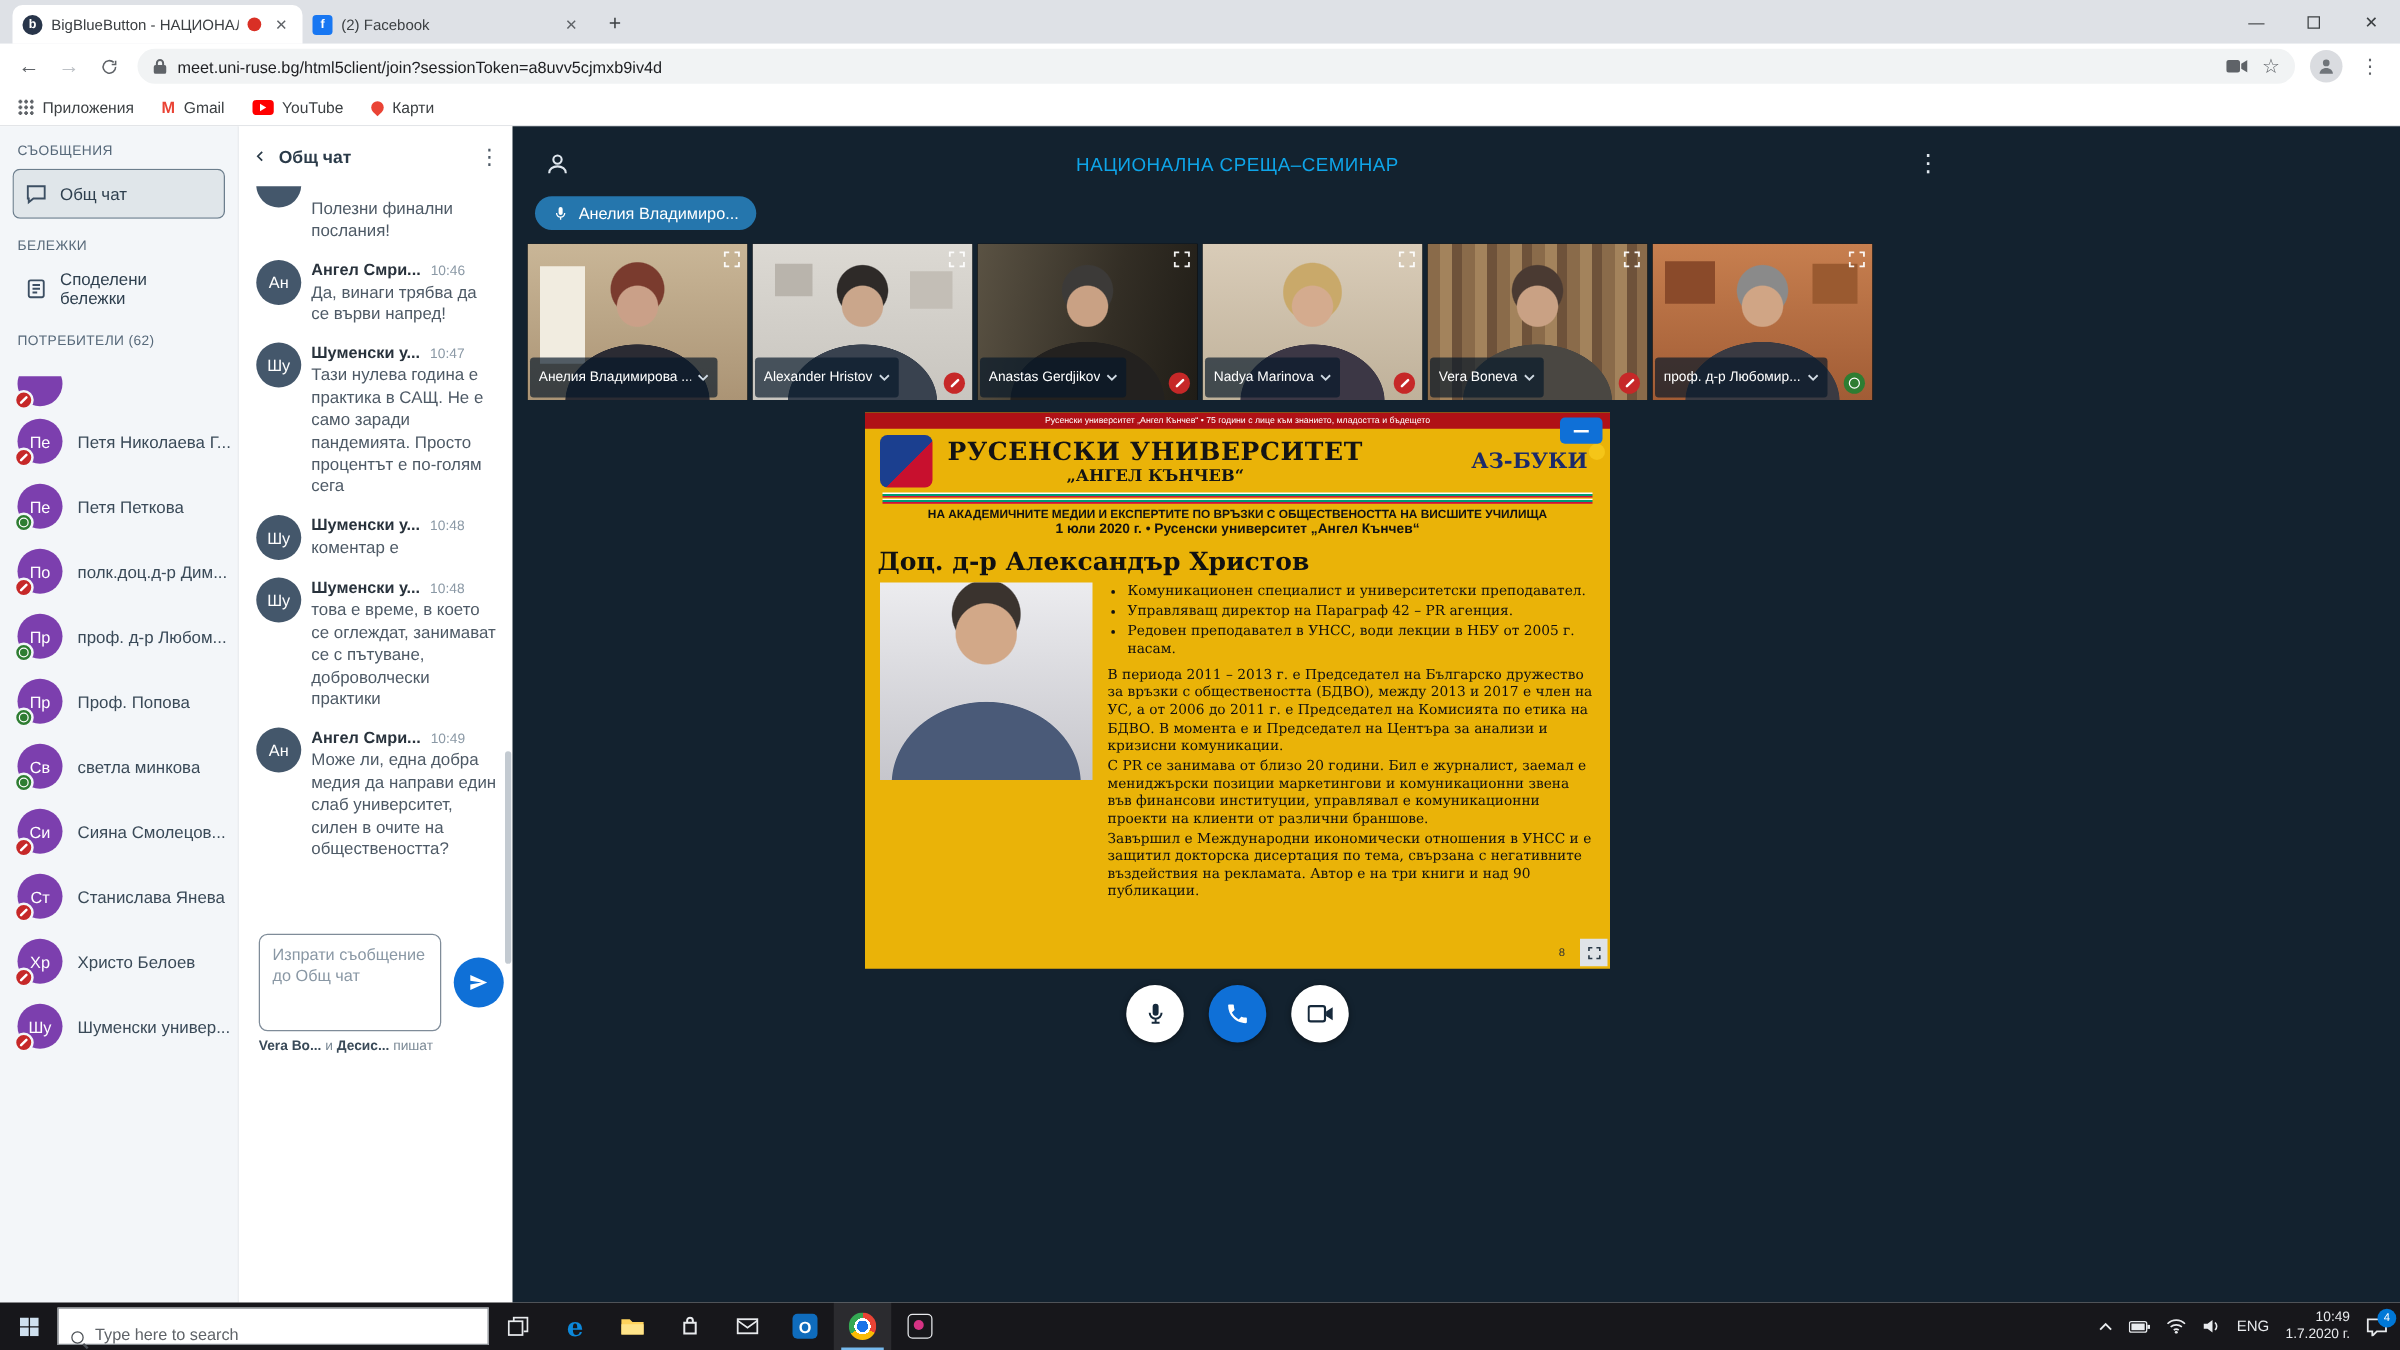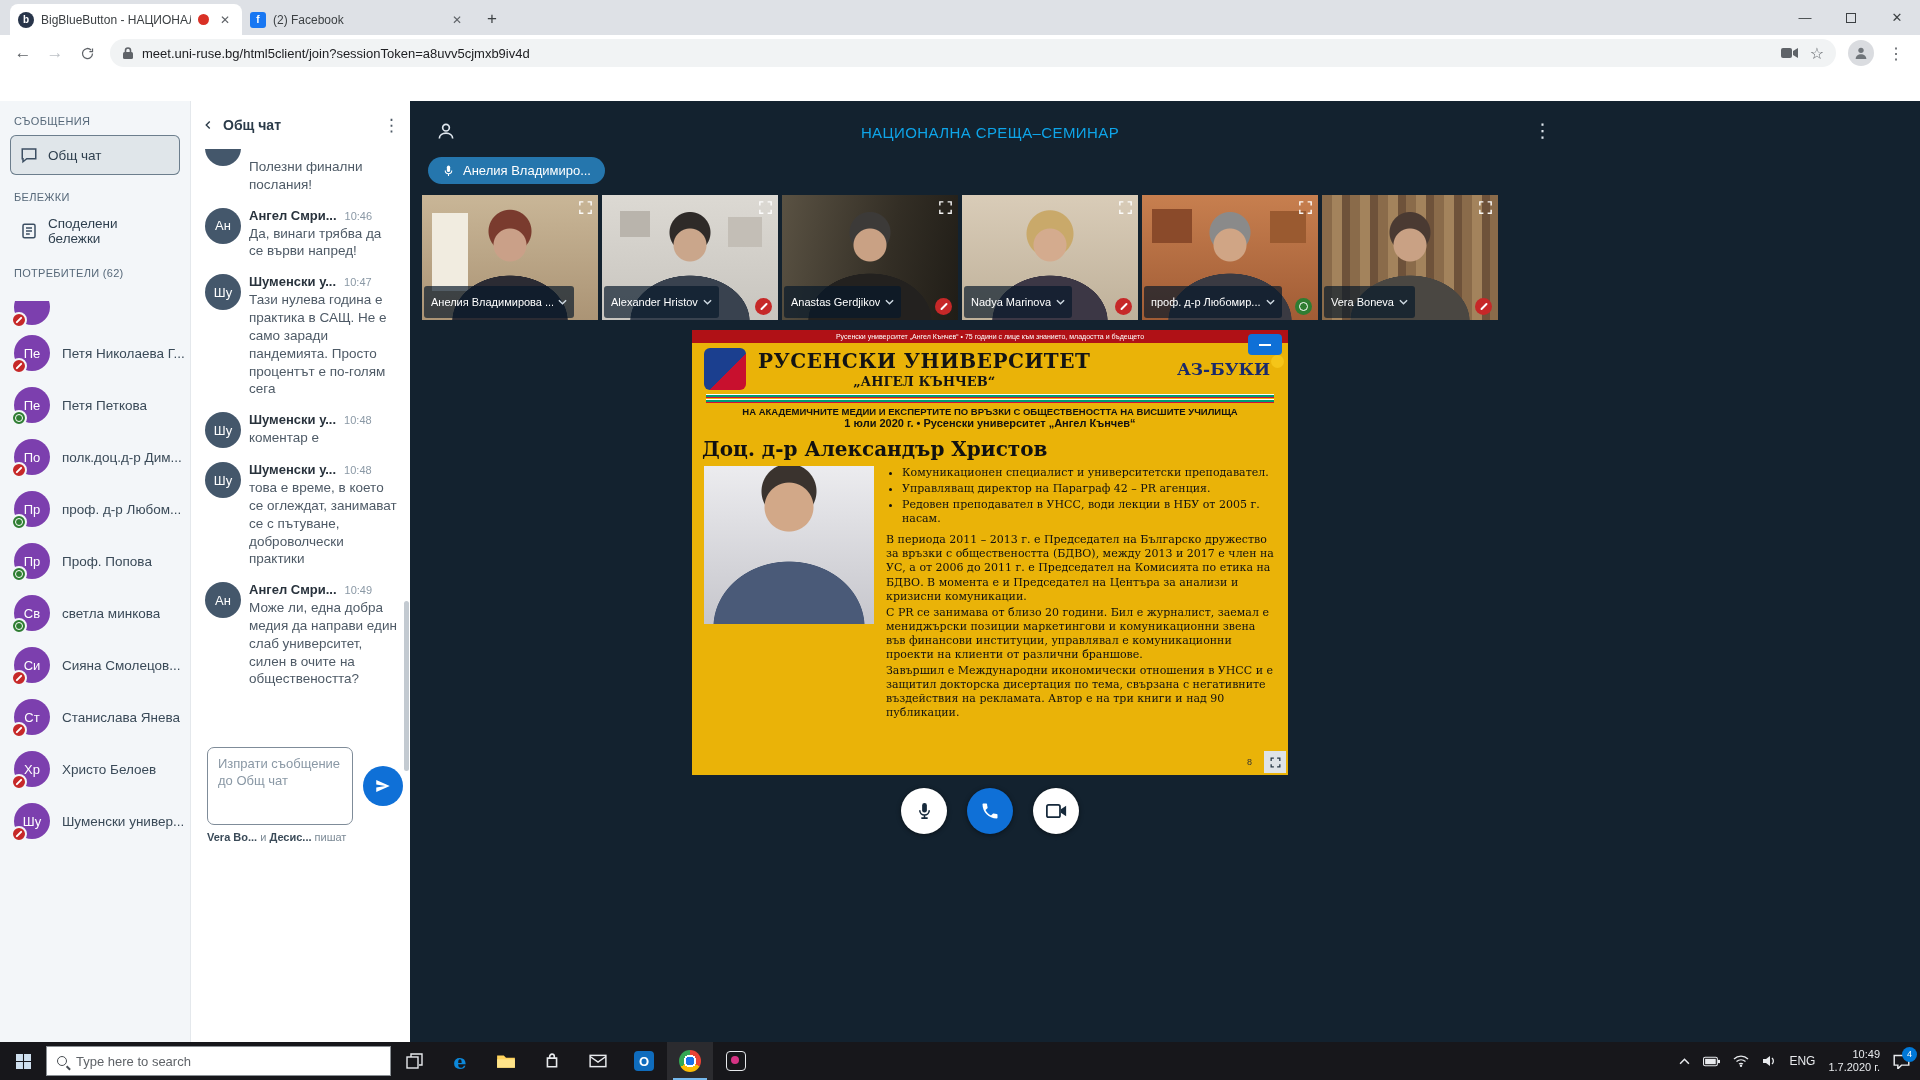--- a/index.html
+++ b/index.html
@@ -172,21 +172,21 @@
 
   .actions { position:absolute; top:687px; left:0; width:1160px; display:flex; justify-content:center; gap:20px; }
   .action-btn { width:46px; height:46px; border-radius:50%; background:#fff; color:#16293b; display:flex; align-items:center; justify-content:center; box-shadow:0 1px 5px rgba(0,0,0,.45); }
   .action-btn.primary { background:#0f70d7; color:#fff; }
 
   
   .taskbar { position:absolute; left:0; right:0; bottom:0; height:38px; background:#17171b; display:flex; align-items:center; color:#e8eaed; }
   .tb-slot { width:46px; height:38px; display:flex; align-items:center; justify-content:center; position:relative; }
   .tb-slot.active { background:rgba(255,255,255,.09); }
   .tb-slot.active::after { content:""; position:absolute; left:6px; right:6px; bottom:0; height:2px; background:#76b9ed; }
-  .tb-search { width:345px; height:30px; background:#fff; border:1px solid #8a8f94; display:flex; align-items:center; gap:9px; padding:0 10px; font-size:13px; color:#5f6368; }
+  .tb-search { width:345px; height:30px; background:#fff; border:1px solid #8a8f94; display:flex; align-items:flex-end; gap:9px; padding:0 10px; font-size:13px; color:#5f6368; }
   .mag { width:10px; height:10px; border:1.6px solid #4a4f54; border-radius:50%; position:relative; }
   .mag::after { content:""; position:absolute; width:5px; height:1.6px; background:#4a4f54; transform:rotate(45deg); left:8px; top:10px; }
   .edge-e { color:#0c88da; font-weight:bold; font-size:21px; font-family:"DejaVu Serif",serif; }
   .outlook-o { width:20px; height:20px; background:#0f6cbd; border-radius:4px; color:#fff; font-weight:bold; font-size:13px; display:flex; align-items:center; justify-content:center; }
   .chrome-ic { width:22px; height:22px; border-radius:50%; background:
     radial-gradient(circle at 50% 50%, #1a73e8 0 4.5px, #fff 4.5px 6.5px, transparent 6.5px),
     conic-gradient(#ea4335 0 33%, #fbbc05 33% 66%, #34a853 66% 100%); }
   .paint-ic { width:20px; height:20px; border-radius:4px; border:1.6px solid #e8eaed; position:relative; }
   .paint-ic::after { content:""; position:absolute; left:4px; top:4px; width:8px; height:8px; border-radius:50%; background:#d63384; }
   .tray { margin-left:auto; display:flex; align-items:center; gap:13px; padding-right:10px; }
@@ -247,20 +247,38 @@
     </div>
     <div class="profile-btn">
       <svg width="16" height="16" viewBox="0 0 24 24">
           <circle cx="12" cy="8" r="4" fill="#70757a"></circle>
           <path d="M4 21c0-4.4 3.6-7 8-7s8 2.6 8 7" fill="#70757a"></path>
         </svg>
     </div>
     <div class="menu-dots">⋮</div>
   </div>
 
+  <div class="bookbar">
+    <span class="bm">
+        <span class="apps-grid"></span>
+        <span>Приложения</span>
+      </span>
+    <span class="bm">
+        <span class="gmail-m">M</span>
+        <span>Gmail</span>
+      </span>
+    <span class="bm">
+        <span class="yt-ic"></span>
+        <span>YouTube</span>
+      </span>
+    <span class="bm">
+        <span class="map-pin"></span>
+        <span>Карти</span>
+      </span>
+  </div>
 
   <div class="app">
 
     <div class="side">
       <div class="side-label">СЪОБЩЕНИЯ</div>
       <div class="side-item selected">
         <span class="ic">
           <svg width="18" height="18" viewBox="0 0 24 24">
               <path d="M3 4h18v13H9l-5 4v-4H3z" fill="none" stroke="#3c4f63" stroke-width="2"></path>
             </svg>
@@ -536,52 +554,52 @@
                 <span class="cam-name">Nadya Marinova</span>
                 <span class="cam-chev">
                   <svg width="9" height="6" viewBox="0 0 10 6">
                     <path d="M1 1l4 4 4-4" fill="none" stroke="currentColor" stroke-width="1.6"></path>
                   </svg>
                 </span>
               </div>
             <span class="cam-badge" data-status="muted"></span>
           </div>
           <div class="cam">
+            <div class="cam-video cam5"></div>
+            <button class="cam-expand">
+                <svg width="17" height="17" viewBox="0 0 24 24">
+                  <path d="M4 9V4h5M20 9V4h-5M4 15v5h5M20 15v5h-5" fill="none" stroke="currentColor" stroke-width="2"></path>
+                </svg>
+              </button>
+            <div class="cam-pill">
+                <span class="cam-name">Vera Boneva</span>
+                <span class="cam-chev">
+                  <svg width="9" height="6" viewBox="0 0 10 6">
+                    <path d="M1 1l4 4 4-4" fill="none" stroke="currentColor" stroke-width="1.6"></path>
+                  </svg>
+                </span>
+              </div>
+            <span class="cam-badge" data-status="muted"></span>
+          </div>
+          <div class="cam">
             <div class="cam-video cam6"></div>
             <button class="cam-expand">
                 <svg width="17" height="17" viewBox="0 0 24 24">
                   <path d="M4 9V4h5M20 9V4h-5M4 15v5h5M20 15v5h-5" fill="none" stroke="currentColor" stroke-width="2"></path>
                 </svg>
               </button>
             <div class="cam-pill">
                 <span class="cam-name">проф. д-р Любомир...</span>
                 <span class="cam-chev">
                   <svg width="9" height="6" viewBox="0 0 10 6">
                     <path d="M1 1l4 4 4-4" fill="none" stroke="currentColor" stroke-width="1.6"></path>
                   </svg>
                 </span>
               </div>
             <span class="cam-badge" data-status="listen"></span>
-          </div>
-          <div class="cam">
-            <div class="cam-video cam5"></div>
-            <button class="cam-expand">
-                <svg width="17" height="17" viewBox="0 0 24 24">
-                  <path d="M4 9V4h5M20 9V4h-5M4 15v5h5M20 15v5h-5" fill="none" stroke="currentColor" stroke-width="2"></path>
-                </svg>
-              </button>
-            <div class="cam-pill">
-                <span class="cam-name">Vera Boneva</span>
-                <span class="cam-chev">
-                  <svg width="9" height="6" viewBox="0 0 10 6">
-                    <path d="M1 1l4 4 4-4" fill="none" stroke="currentColor" stroke-width="1.6"></path>
-                  </svg>
-                </span>
-              </div>
-            <span class="cam-badge" data-status="muted"></span>
           </div>
         </div>
 
         <div class="presentation">
           <div class="slide-banner">Русенски университет „Ангел Кънчев“ • 75 години с лице към знанието, младостта и бъдещето</div>
           <div class="slide-head">
             <div class="ru-logo"></div>
             <div class="uni-names">
               <div class="uni1">РУСЕНСКИ УНИВЕРСИТЕТ</div>
               <div class="uni2">„АНГЕЛ КЪНЧЕВ“</div>

